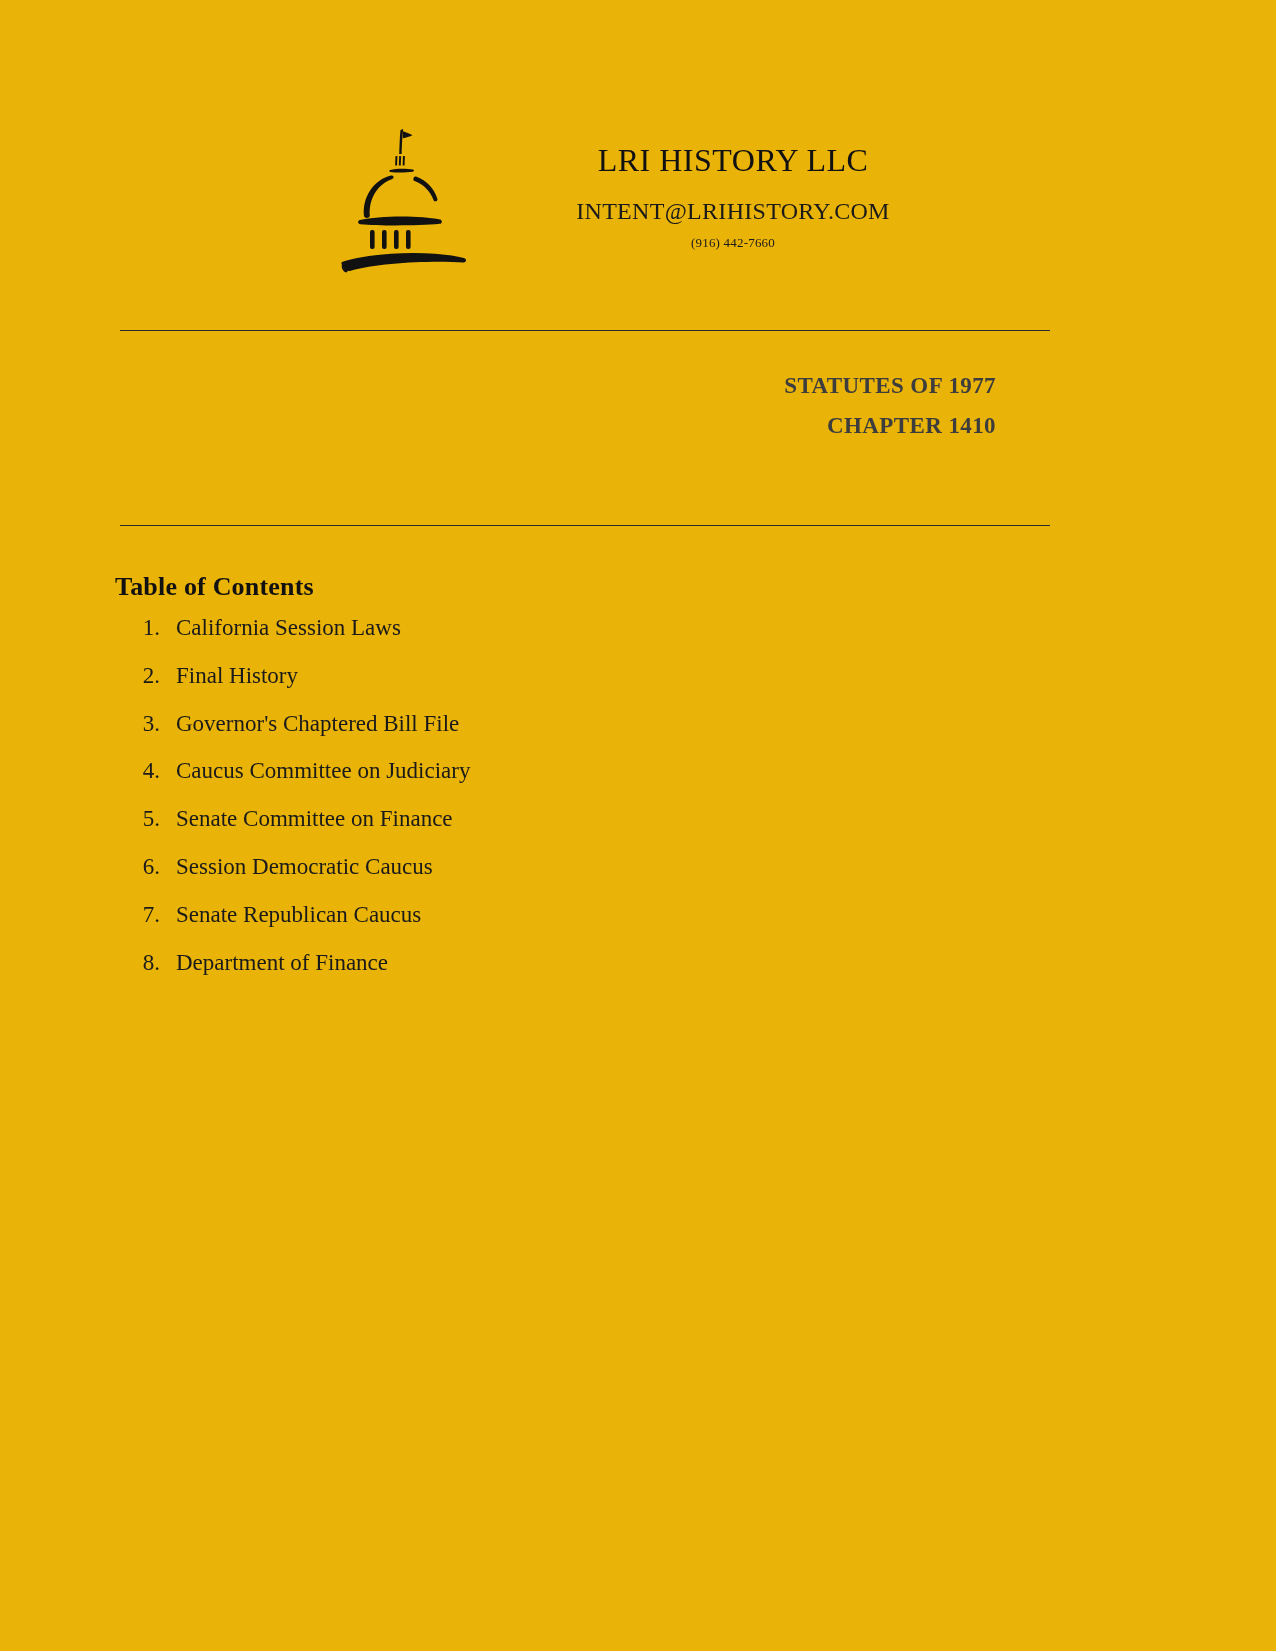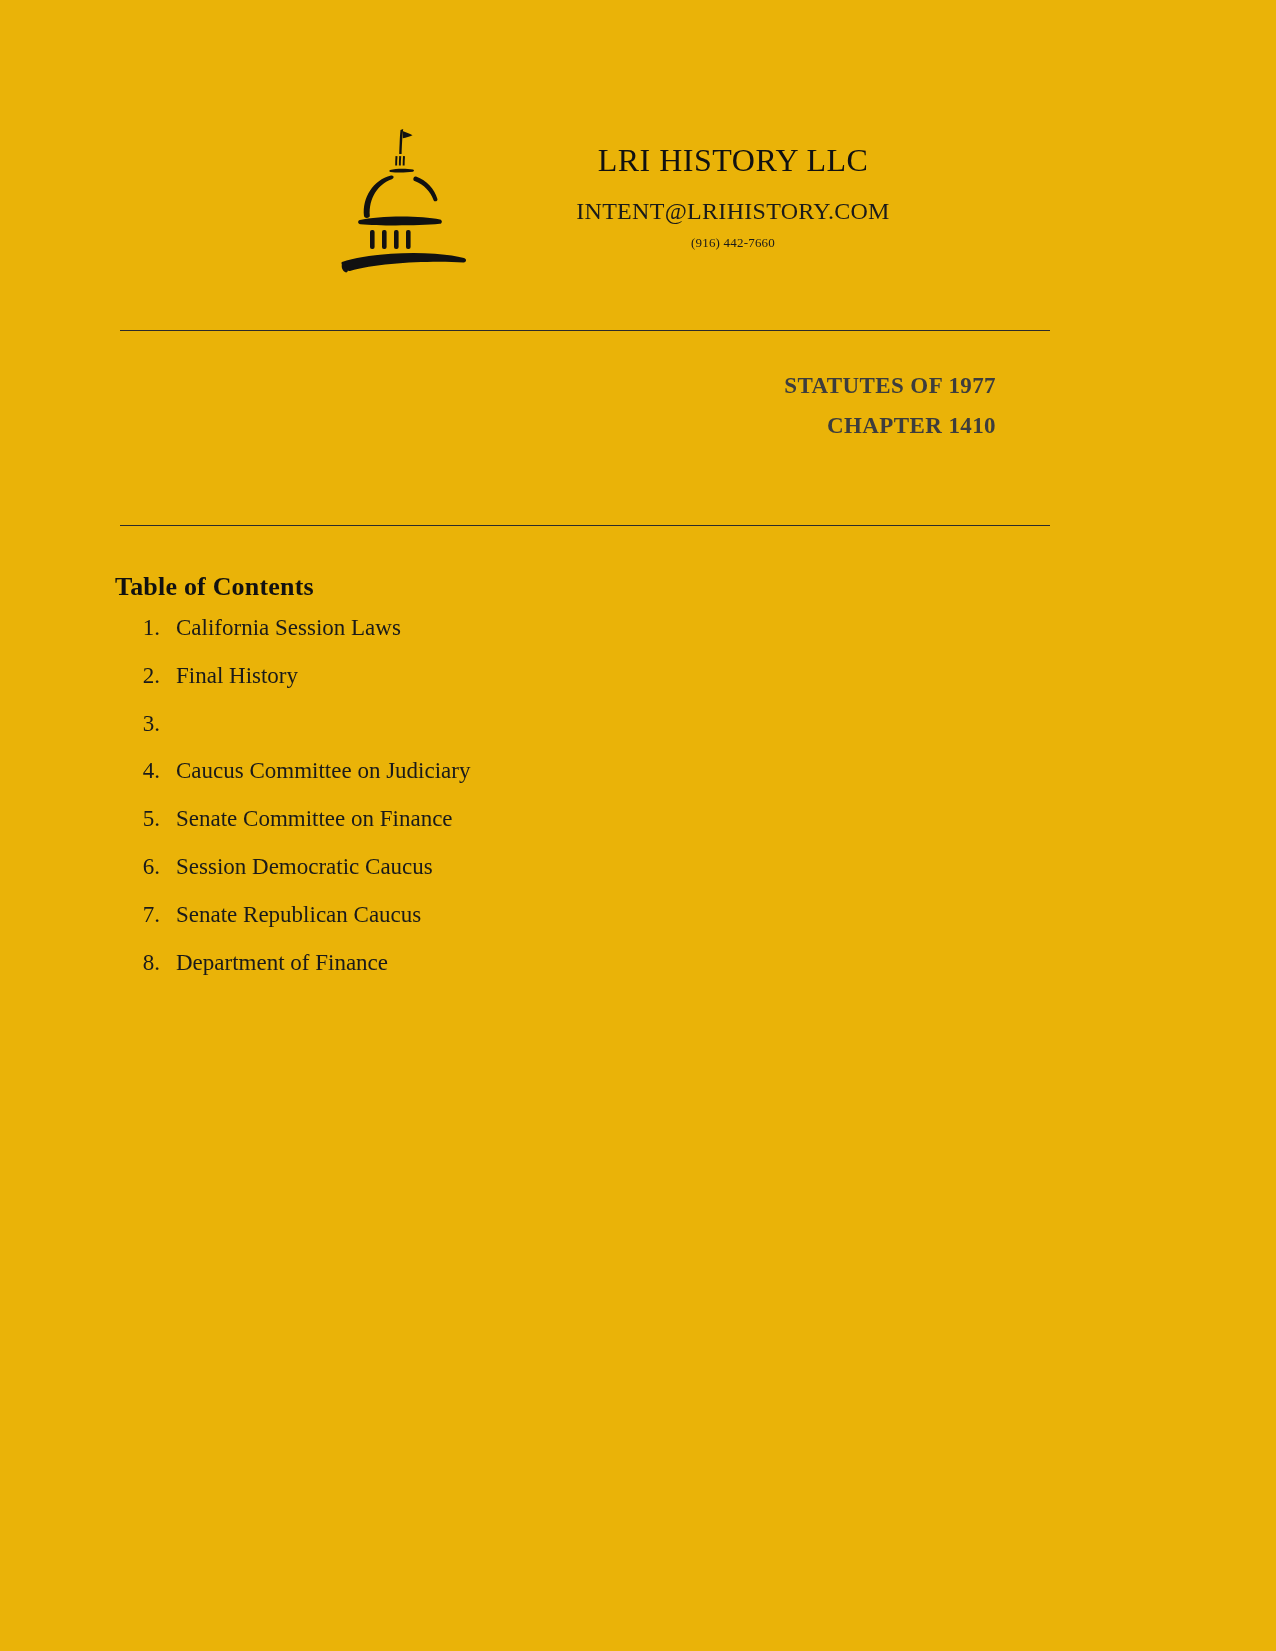--- a/index.html
+++ b/index.html
@@ -191,20 +191,21 @@
     <li class="toc-item">
       <span class="toc-num">1.</span>
       <span class="toc-label">California Session Laws</span>
     </li>
     <li class="toc-item">
       <span class="toc-num">2.</span>
       <span class="toc-label">Final History</span>
     </li>
     <li class="toc-item">
       <span class="toc-num">3.</span>
+      <span class="toc-label">Governor's Chaptered Bill File</span>
     </li>
     <li class="toc-item">
       <span class="toc-num">4.</span>
       <span class="toc-label">Caucus Committee on Judiciary</span>
     </li>
     <li class="toc-item">
       <span class="toc-num">5.</span>
       <span class="toc-label">Senate Committee on Finance</span>
     </li>
     <li class="toc-item">

